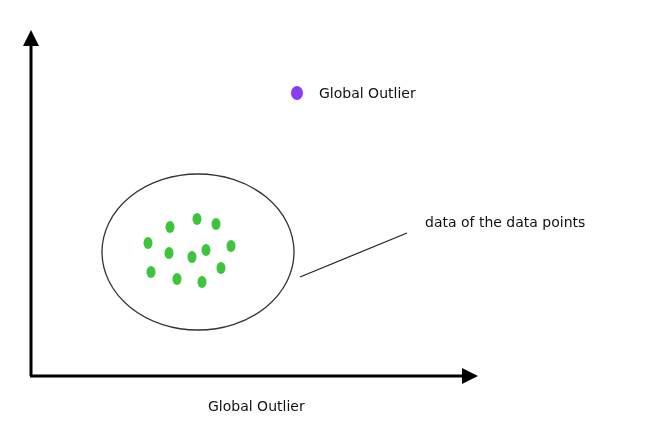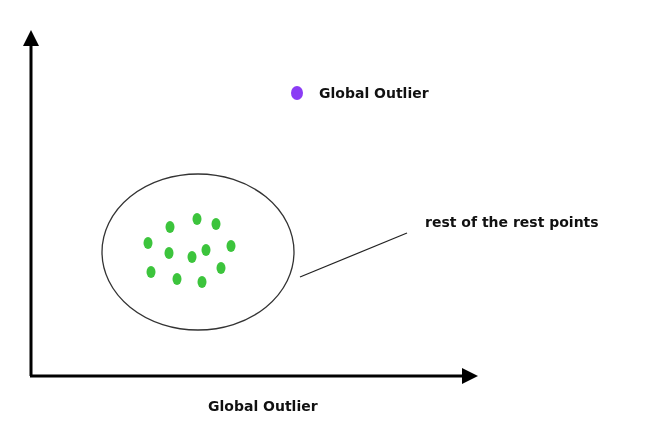--- a/index.html
+++ b/index.html
@@ -1,21 +1,21 @@
 <!DOCTYPE html>
 <html><head>
   <meta charset="utf-8">
   <style>
     html, body { margin: 0; padding: 0; background: #ffffff; }
     body { width: 646px; height: 431px; position: relative; overflow: hidden; }
     #canvas { position: absolute; left: 0; top: 0; }
     .label {
       position: absolute;
       font-family: "DejaVu Sans", sans-serif;
-      font-weight: bold;
+      font-weight: normal;
       font-size: 14px;
       color: #111111;
       white-space: nowrap;
       line-height: 1;
     }
   </style>
 </head>
 <body>
 
 <svg id="canvas" width="646" height="431" viewBox="0 0 646 431">
@@ -46,14 +46,14 @@
       <ellipse cx="151" cy="272" rx="4.5" ry="6" fill="#3cc43c"></ellipse>
       <ellipse cx="177" cy="279" rx="4.5" ry="6" fill="#3cc43c"></ellipse>
       <ellipse cx="202" cy="282" rx="4.5" ry="6" fill="#3cc43c"></ellipse>
       <ellipse cx="221" cy="268" rx="4.5" ry="6" fill="#3cc43c"></ellipse>
     </g>
 
   <ellipse id="outlier-dot" cx="297" cy="93" rx="6" ry="7" fill="#8b3cf5"></ellipse>
 </svg>
 
 <div class="label" style="left:319px; top:86px;">Global Outlier</div>
-<div class="label" style="left:425px; top:215px;">rest of the rest points</div>
+<div class="label" style="left:425px; top:215px;">data of the data points</div>
 <div class="label" style="left:208px; top:399px;">Global Outlier</div>
 
 </body></html>

